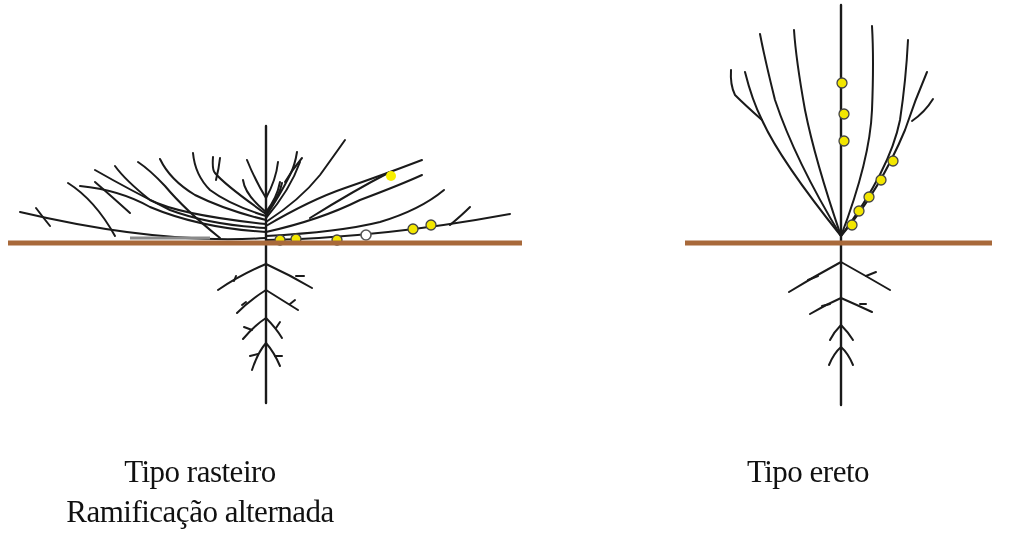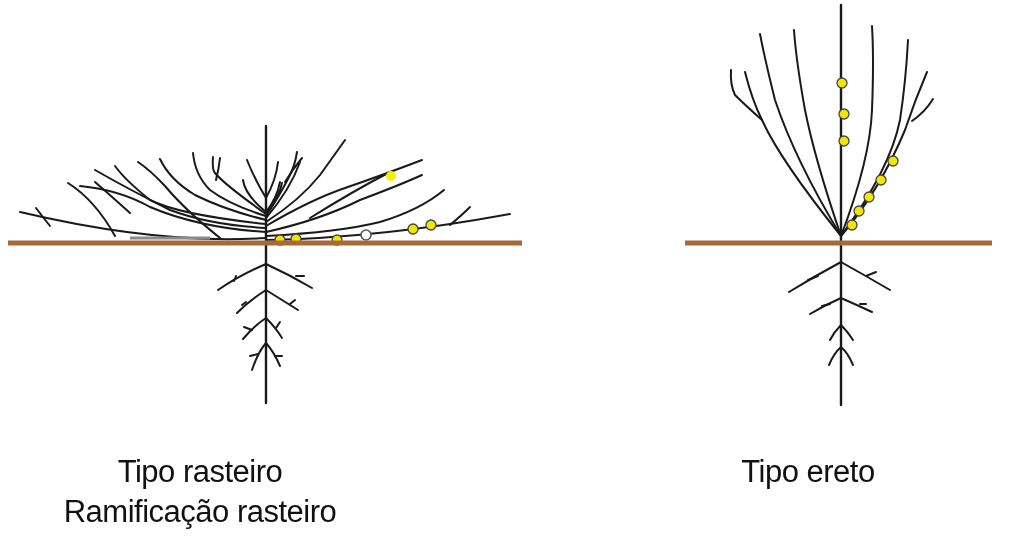--- a/index.html
+++ b/index.html
@@ -1,19 +1,19 @@
 <!DOCTYPE html>
 <html><head>
   <meta charset="utf-8">
   <style>
     html, body { margin: 0; padding: 0; background: #ffffff; }
     body { width: 1024px; height: 549px; position: relative; overflow: hidden; font-family: "Liberation Sans", "DejaVu Sans", sans-serif; }
     .stage { position: absolute; left: 0; top: 0; width: 1024px; height: 549px; }
     .caption { position: absolute; text-align: center; color: #111; font-size: 31px; line-height: 40px; letter-spacing: -0.5px; }
-    .caption .line { display: block; white-space: nowrap; }
+    .caption .line { display: block; white-space: nowrap; font-family: Liberation Serif, serif; }
     .cap-left { left: 0; width: 400px; top: 452px; }
     .cap-right { left: 608px; width: 400px; top: 452px; }
     svg .stem { stroke: #1a1a1a; stroke-width: 2.4; fill: none; stroke-linecap: round; }
     svg .br { stroke: #1a1a1a; stroke-width: 2; fill: none; stroke-linecap: round; }
     svg .root { stroke: #1a1a1a; stroke-width: 2; fill: none; stroke-linecap: round; }
     svg .ground { stroke: #a8693a; stroke-width: 5; }
     svg .pod { fill: #f2e600; stroke: #444; stroke-width: 1.3; }
     svg .pod-empty { fill: #ffffff; stroke: #555; stroke-width: 1.6; }
     svg .flower { fill: #f7ef00; stroke: none; }
   </style>
@@ -136,19 +136,19 @@
         <path class="root" d="M841 325 Q834 332 830 340"></path>
         <path class="root" d="M841 325 Q848 332 853 340"></path>
         <path class="root" d="M841 347 Q834 353 829 365"></path>
         <path class="root" d="M841 347 Q848 353 853 365"></path>
       </g>
     </g>
   </svg>
 
   <div class="caption cap-left">
     <span class="line">Tipo rasteiro</span>
-    <span class="line">Ramificação rasteiro</span>
+    <span class="line">Ramificação alternada</span>
   </div>
 
   <div class="caption cap-right">
     <span class="line">Tipo ereto</span>
   </div>
 </div>
 
 </body></html>

